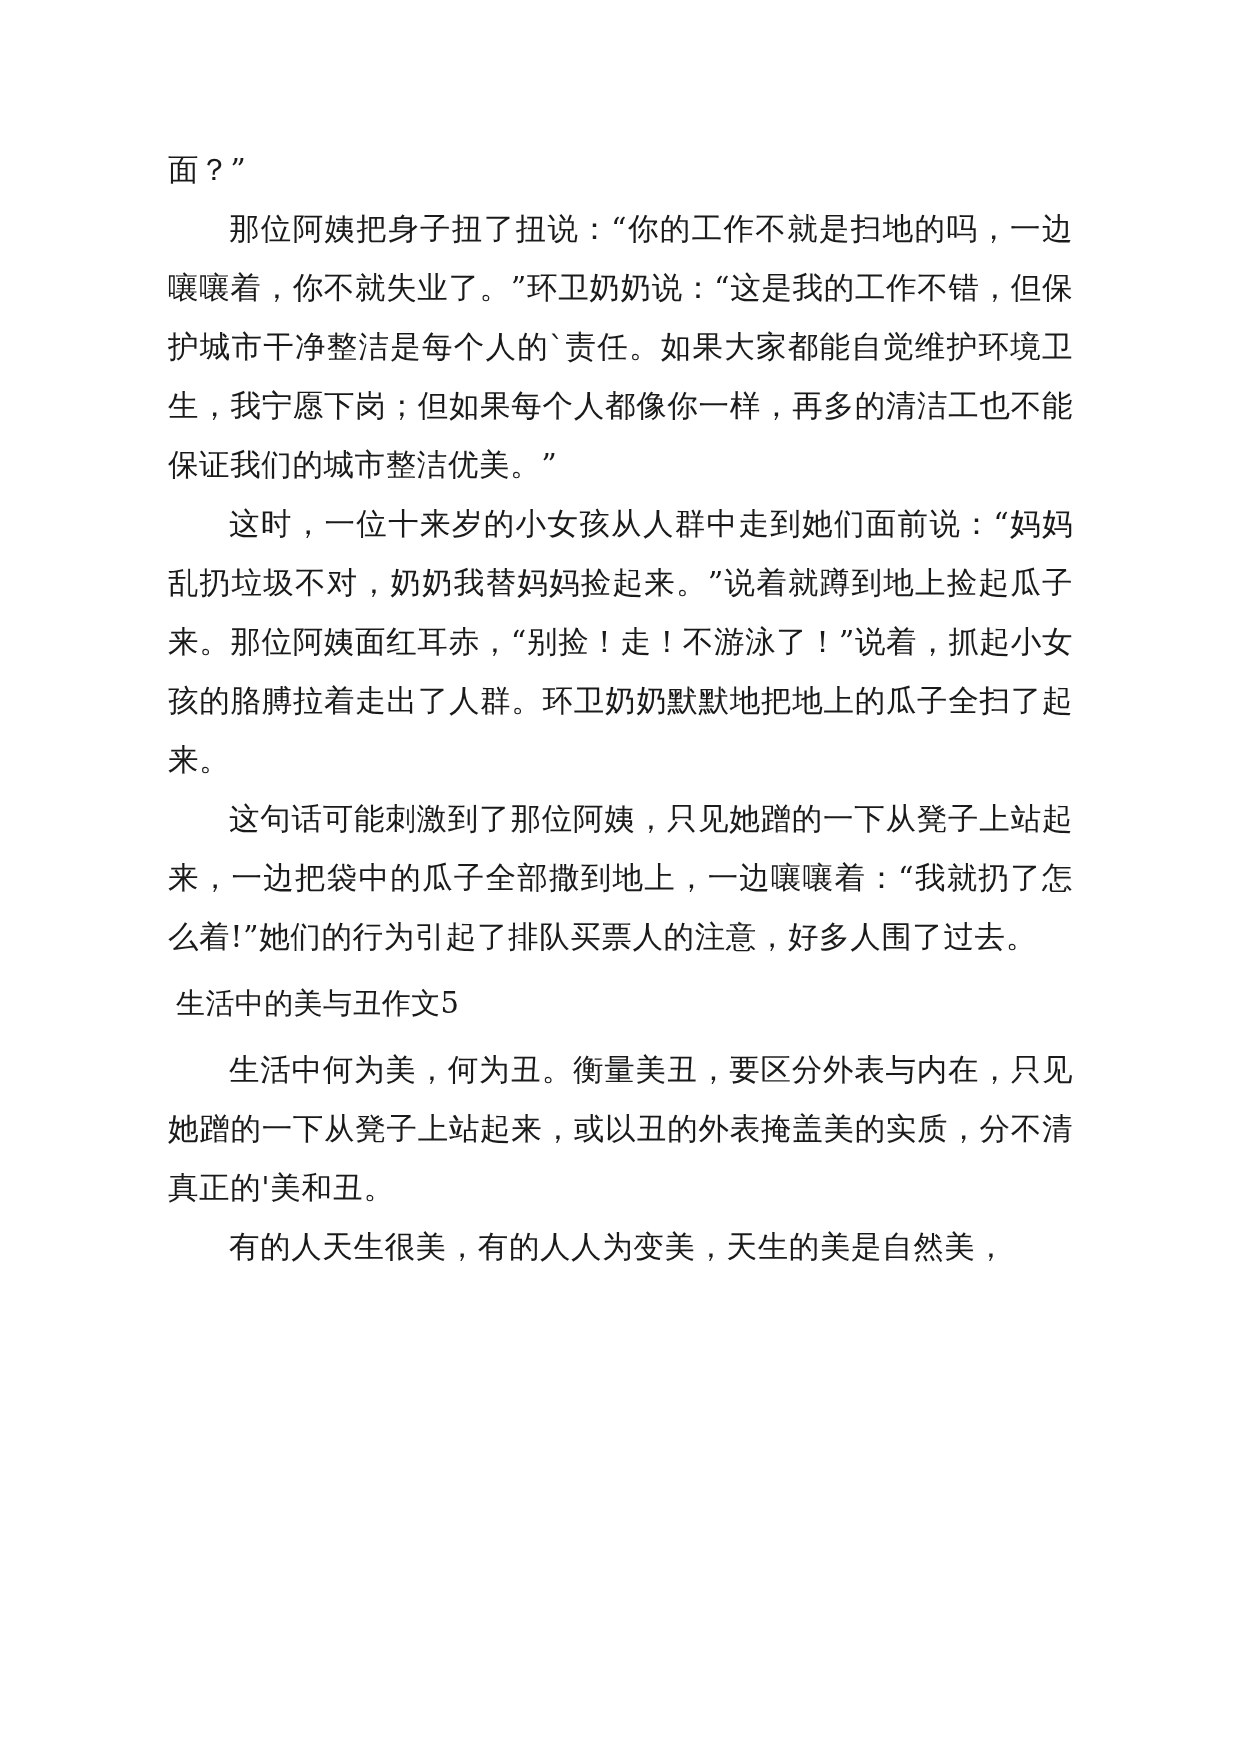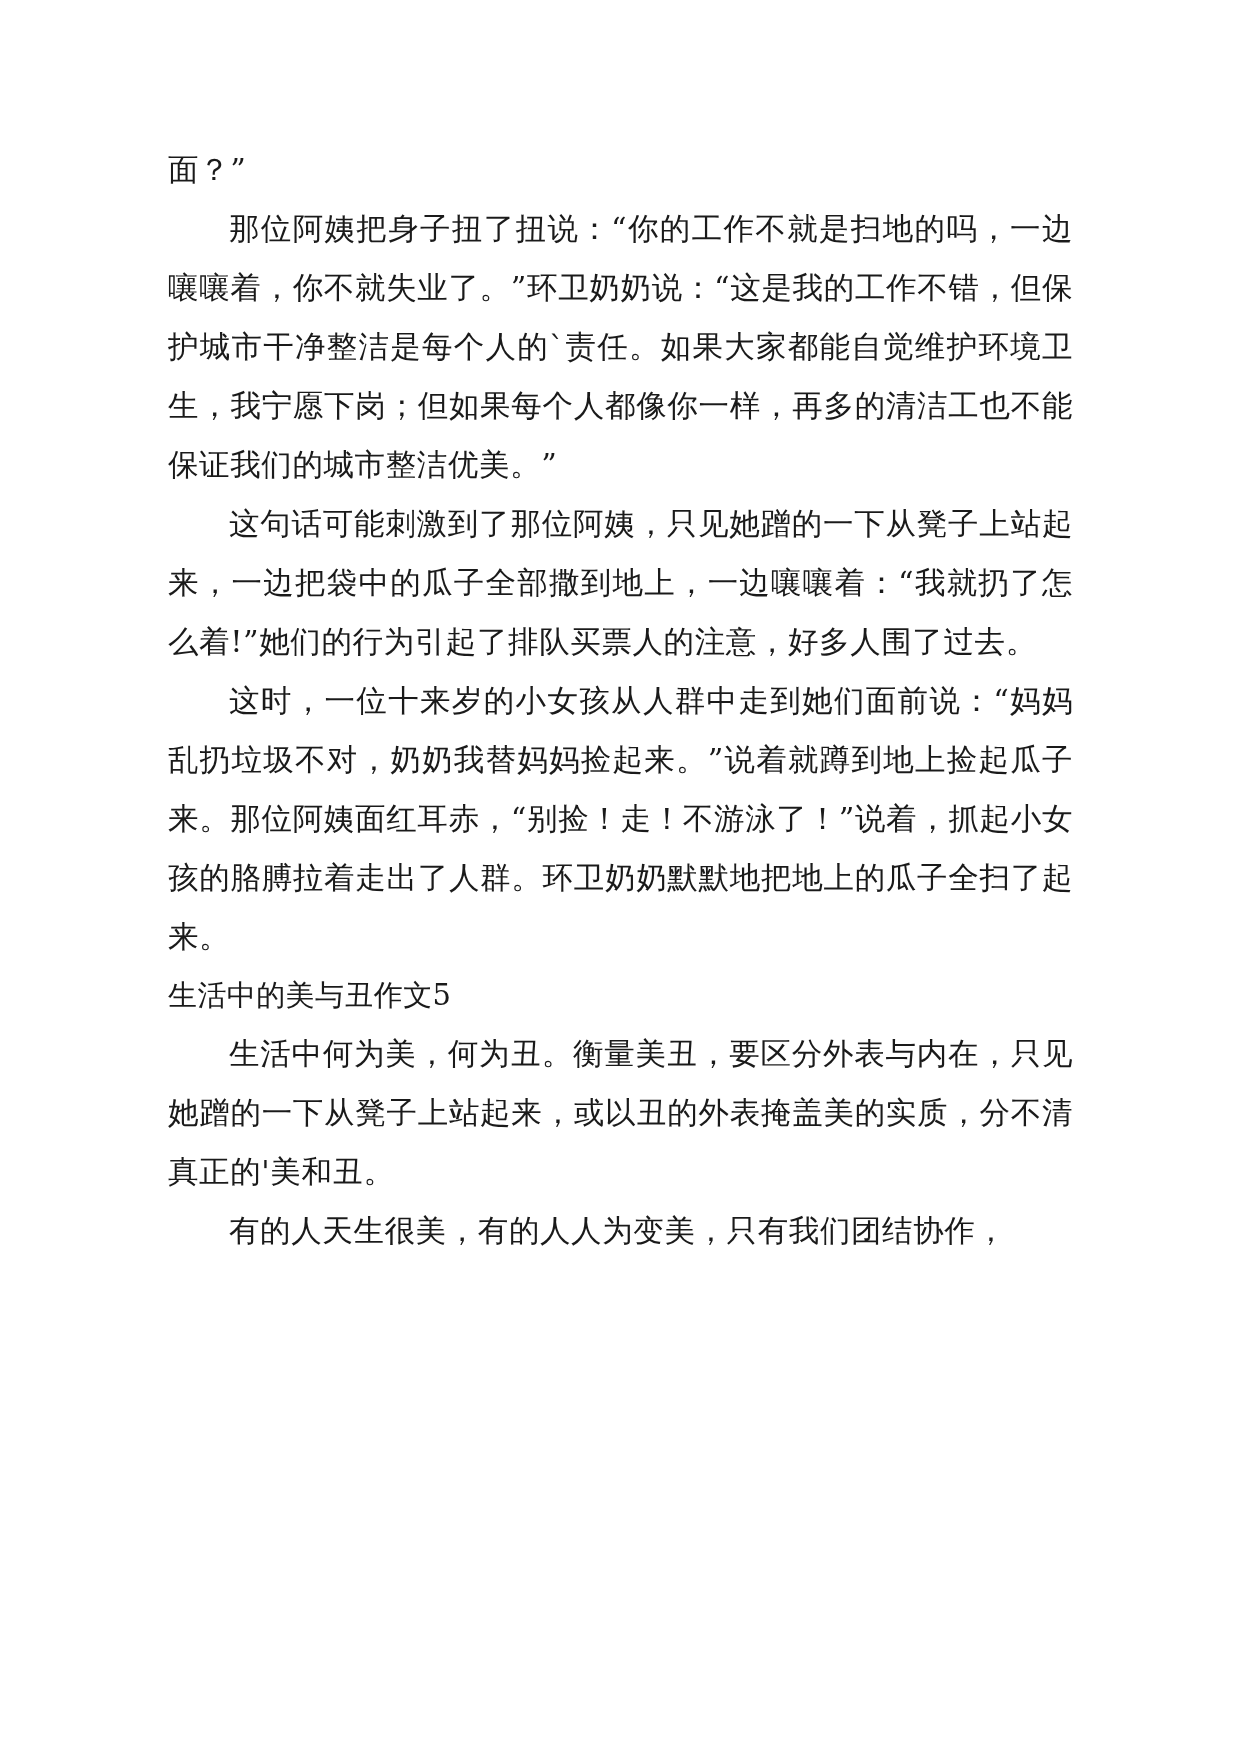--- a/index.html
+++ b/index.html
@@ -32,43 +32,43 @@
   .para {
     margin: 0;
     text-indent: 2em;
     font-size: 30.5px;
     line-height: 59px;
   }
   .para.no-indent {
     text-indent: 0;
   }
   .heading {
-    margin: 0;
+    margin: 8px;
     font-size: 29px;
     line-height: 58px;
     font-weight: normal;
     text-indent: 0;
     letter-spacing: 0.4px;
   }
 </style>
 </head>
 <body>
 
 <div class="page">
   <div class="doc-body">
 
     <p class="para no-indent">面？”</p>
 
     <p class="para">那位阿姨把身子扭了扭说：“你的工作不就是扫地的吗，一边嚷嚷着，你不就失业了。”环卫奶奶说：“这是我的工作不错，但保护城市干净整洁是每个人的`责任。如果大家都能自觉维护环境卫生，我宁愿下岗；但如果每个人都像你一样，再多的清洁工也不能保证我们的城市整洁优美。”</p>
 
+    <p class="para">这时，一位十来岁的小女孩从人群中走到她们面前说：“妈妈乱扔垃圾不对，奶奶我替妈妈捡起来。”说着就蹲到地上捡起瓜子来。那位阿姨面红耳赤，“别捡！走！不游泳了！”说着，抓起小女孩的胳膊拉着走出了人群。环卫奶奶默默地把地上的瓜子全扫了起来。</p>
+
     <p class="para">这句话可能刺激到了那位阿姨，只见她蹭的一下从凳子上站起来，一边把袋中的瓜子全部撒到地上，一边嚷嚷着：“我就扔了怎么着!”她们的行为引起了排队买票人的注意，好多人围了过去。</p>
-
-    <p class="para">这时，一位十来岁的小女孩从人群中走到她们面前说：“妈妈乱扔垃圾不对，奶奶我替妈妈捡起来。”说着就蹲到地上捡起瓜子来。那位阿姨面红耳赤，“别捡！走！不游泳了！”说着，抓起小女孩的胳膊拉着走出了人群。环卫奶奶默默地把地上的瓜子全扫了起来。</p>
 
 
     <p class="heading">生活中的美与丑作文5</p>
 
     <p class="para">生活中何为美，何为丑。衡量美丑，要区分外表与内在，只见她蹭的一下从凳子上站起来，或以丑的外表掩盖美的实质，分不清真正的'美和丑。</p>
 
-    <p class="para">有的人天生很美，有的人人为变美，只有我们团结协作，</p>
+    <p class="para">有的人天生很美，有的人人为变美，天生的美是自然美，</p>
 
   </div>
 </div>
 
 </body></html>

